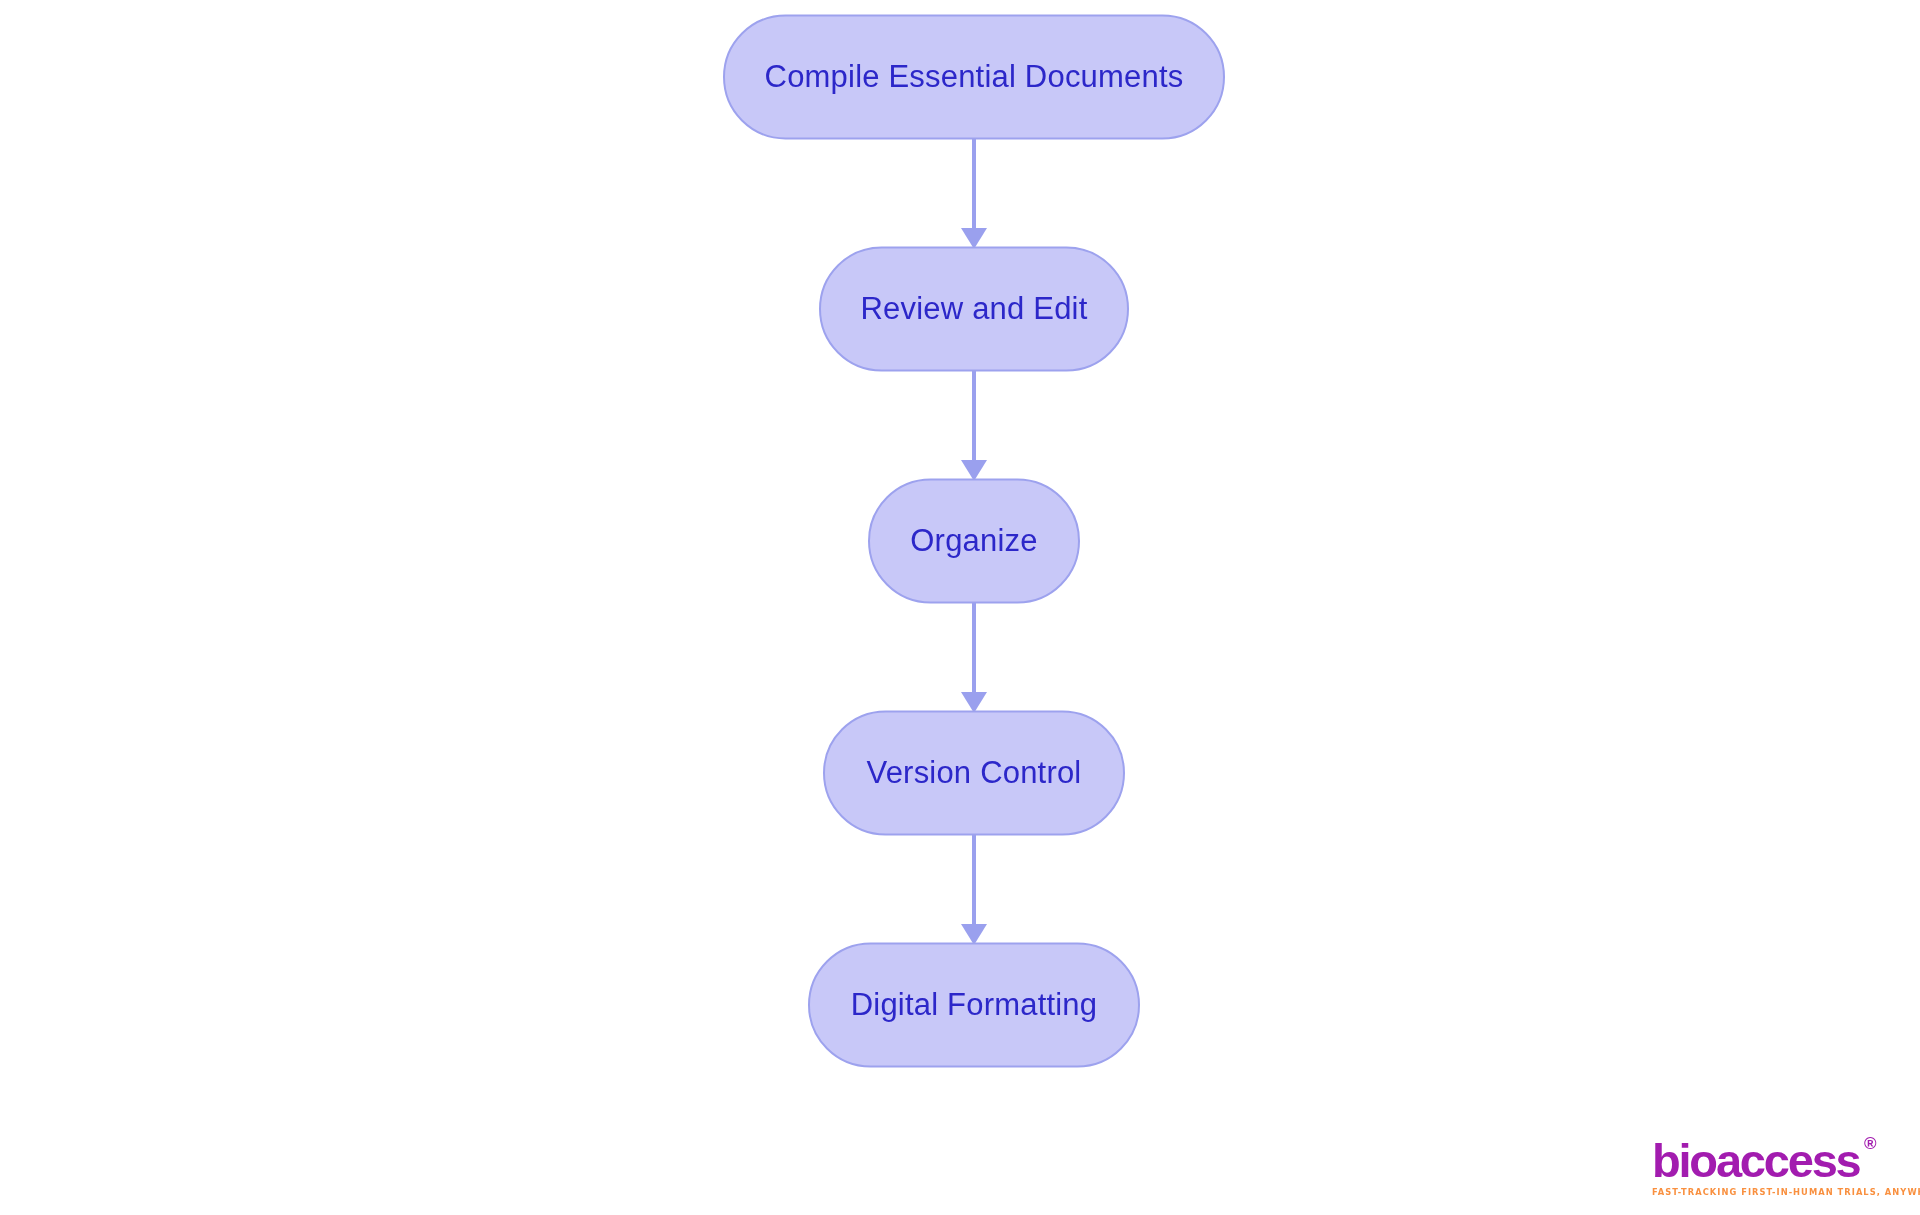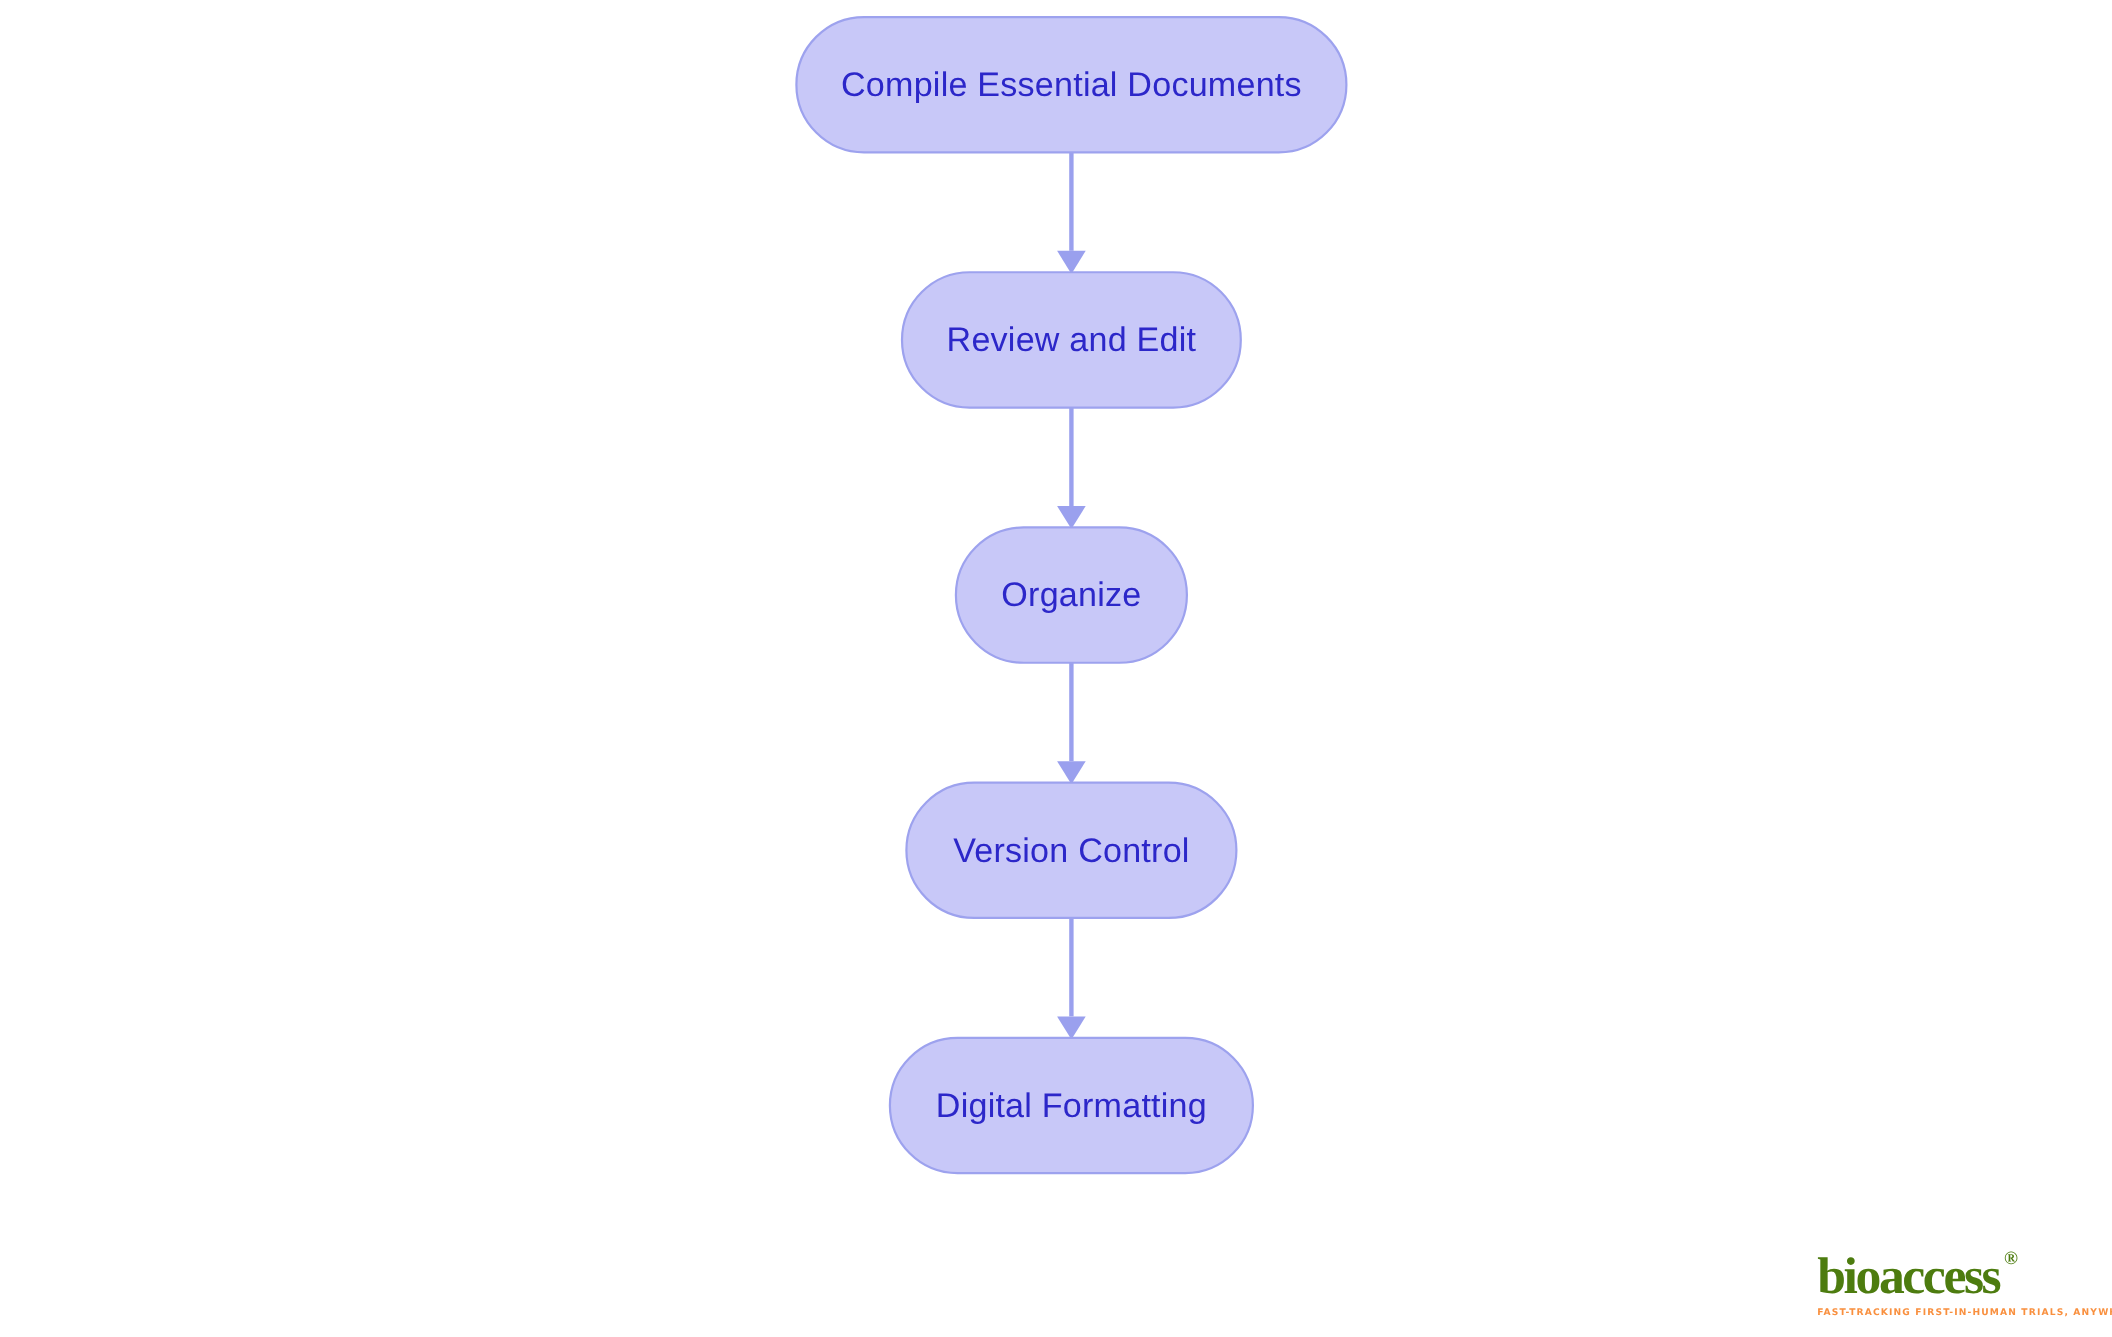--- a/index.html
+++ b/index.html
@@ -64,22 +64,22 @@
     position: absolute;
     right: 32px;
     bottom: 18px;
     width: 250px;
     text-align: left;
     user-select: none;
   }
   #brand-wordmark {
     position: relative;
     display: inline-block;
-    color: #4d7c0f;
-    font-family: Liberation Serif, serif;
+    color: #a21caf;
+    font-family: Liberation Sans, sans-serif;
     font-weight: 700;
     font-size: 47px;
     line-height: 1.02;
     letter-spacing: -2.2px;
   }
   #brand-reg {
     position: absolute;
     top: -2px;
     right: -17px;
     font-size: 17px;

